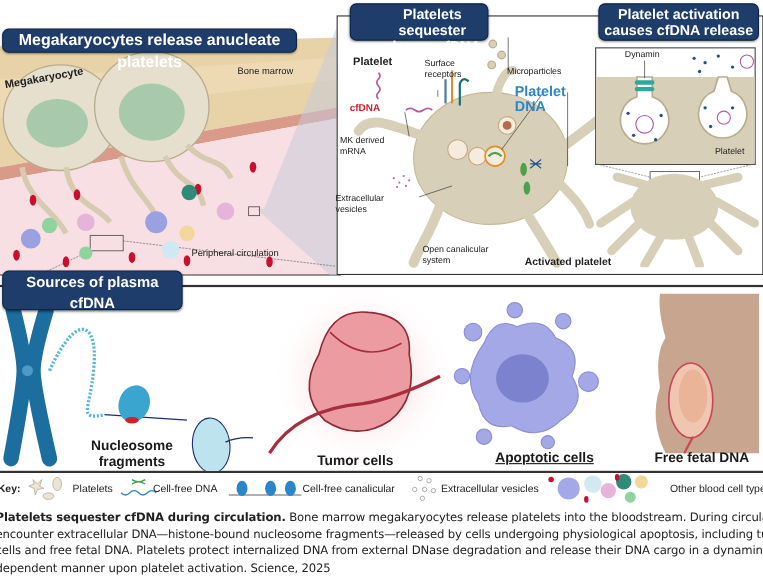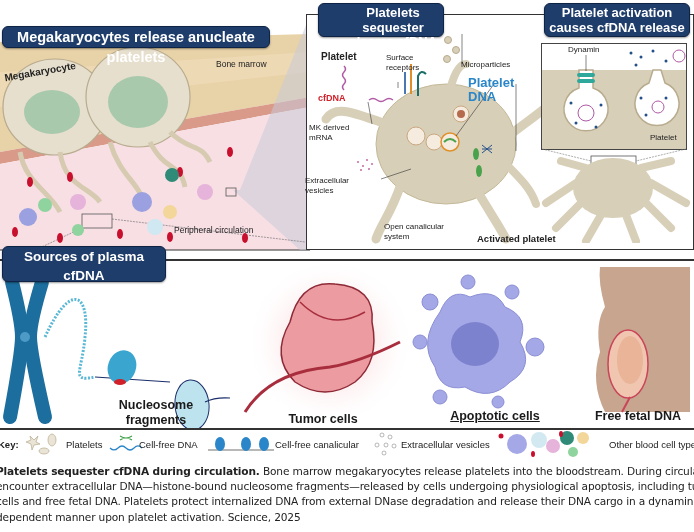--- a/index.html
+++ b/index.html
@@ -254,21 +254,21 @@
   </g>
 
   <g>
     <path d="M600,5 L690,5 L690,150 L605,150 Q590,120 600,90 Q595,60 605,45 Q598,20 600,5 Z" fill="#c7a58e"></path>
     <ellipse cx="628" cy="102" rx="20" ry="34" fill="#f1c6b1" stroke="#c9455a" stroke-width="1.5"></ellipse>
     <ellipse cx="630" cy="98" rx="13" ry="24" fill="#e9b497"></ellipse>
     <path d="M630,135 L622,150" stroke="#c9455a" stroke-width="2"></path>
   </g>
 </svg>
 <div class="title-badge" style="left:2px;top:246px;width:164px;height:36px;font-size:13.5px;line-height:19px;">Sources of plasma cfDNA</div>
-<div class="src-label" style="left:80px;top:398px;width:80px;line-height:15px;margin-left:36px;">
+<div class="src-label" style="left:80px;top:398px;width:80px;line-height:15px;">
   <div>Nucleosome</div>
   <div>fragments</div>
 </div>
 <div class="src-label" style="left:283px;top:412px;width:80px;">Tumor cells</div>
 <div class="src-label" style="left:445px;top:409px;width:100px;text-decoration:underline;">Apoptotic cells</div>
 <div class="src-label" style="left:588px;top:409px;width:100px;">Free fetal DNA</div>
 
 <div class="key-row">
   <div class="key-lbl bold" style="left:-2px;">Key:</div>
   <svg class="abs" style="left:24px;top:2px" width="40" height="24">

